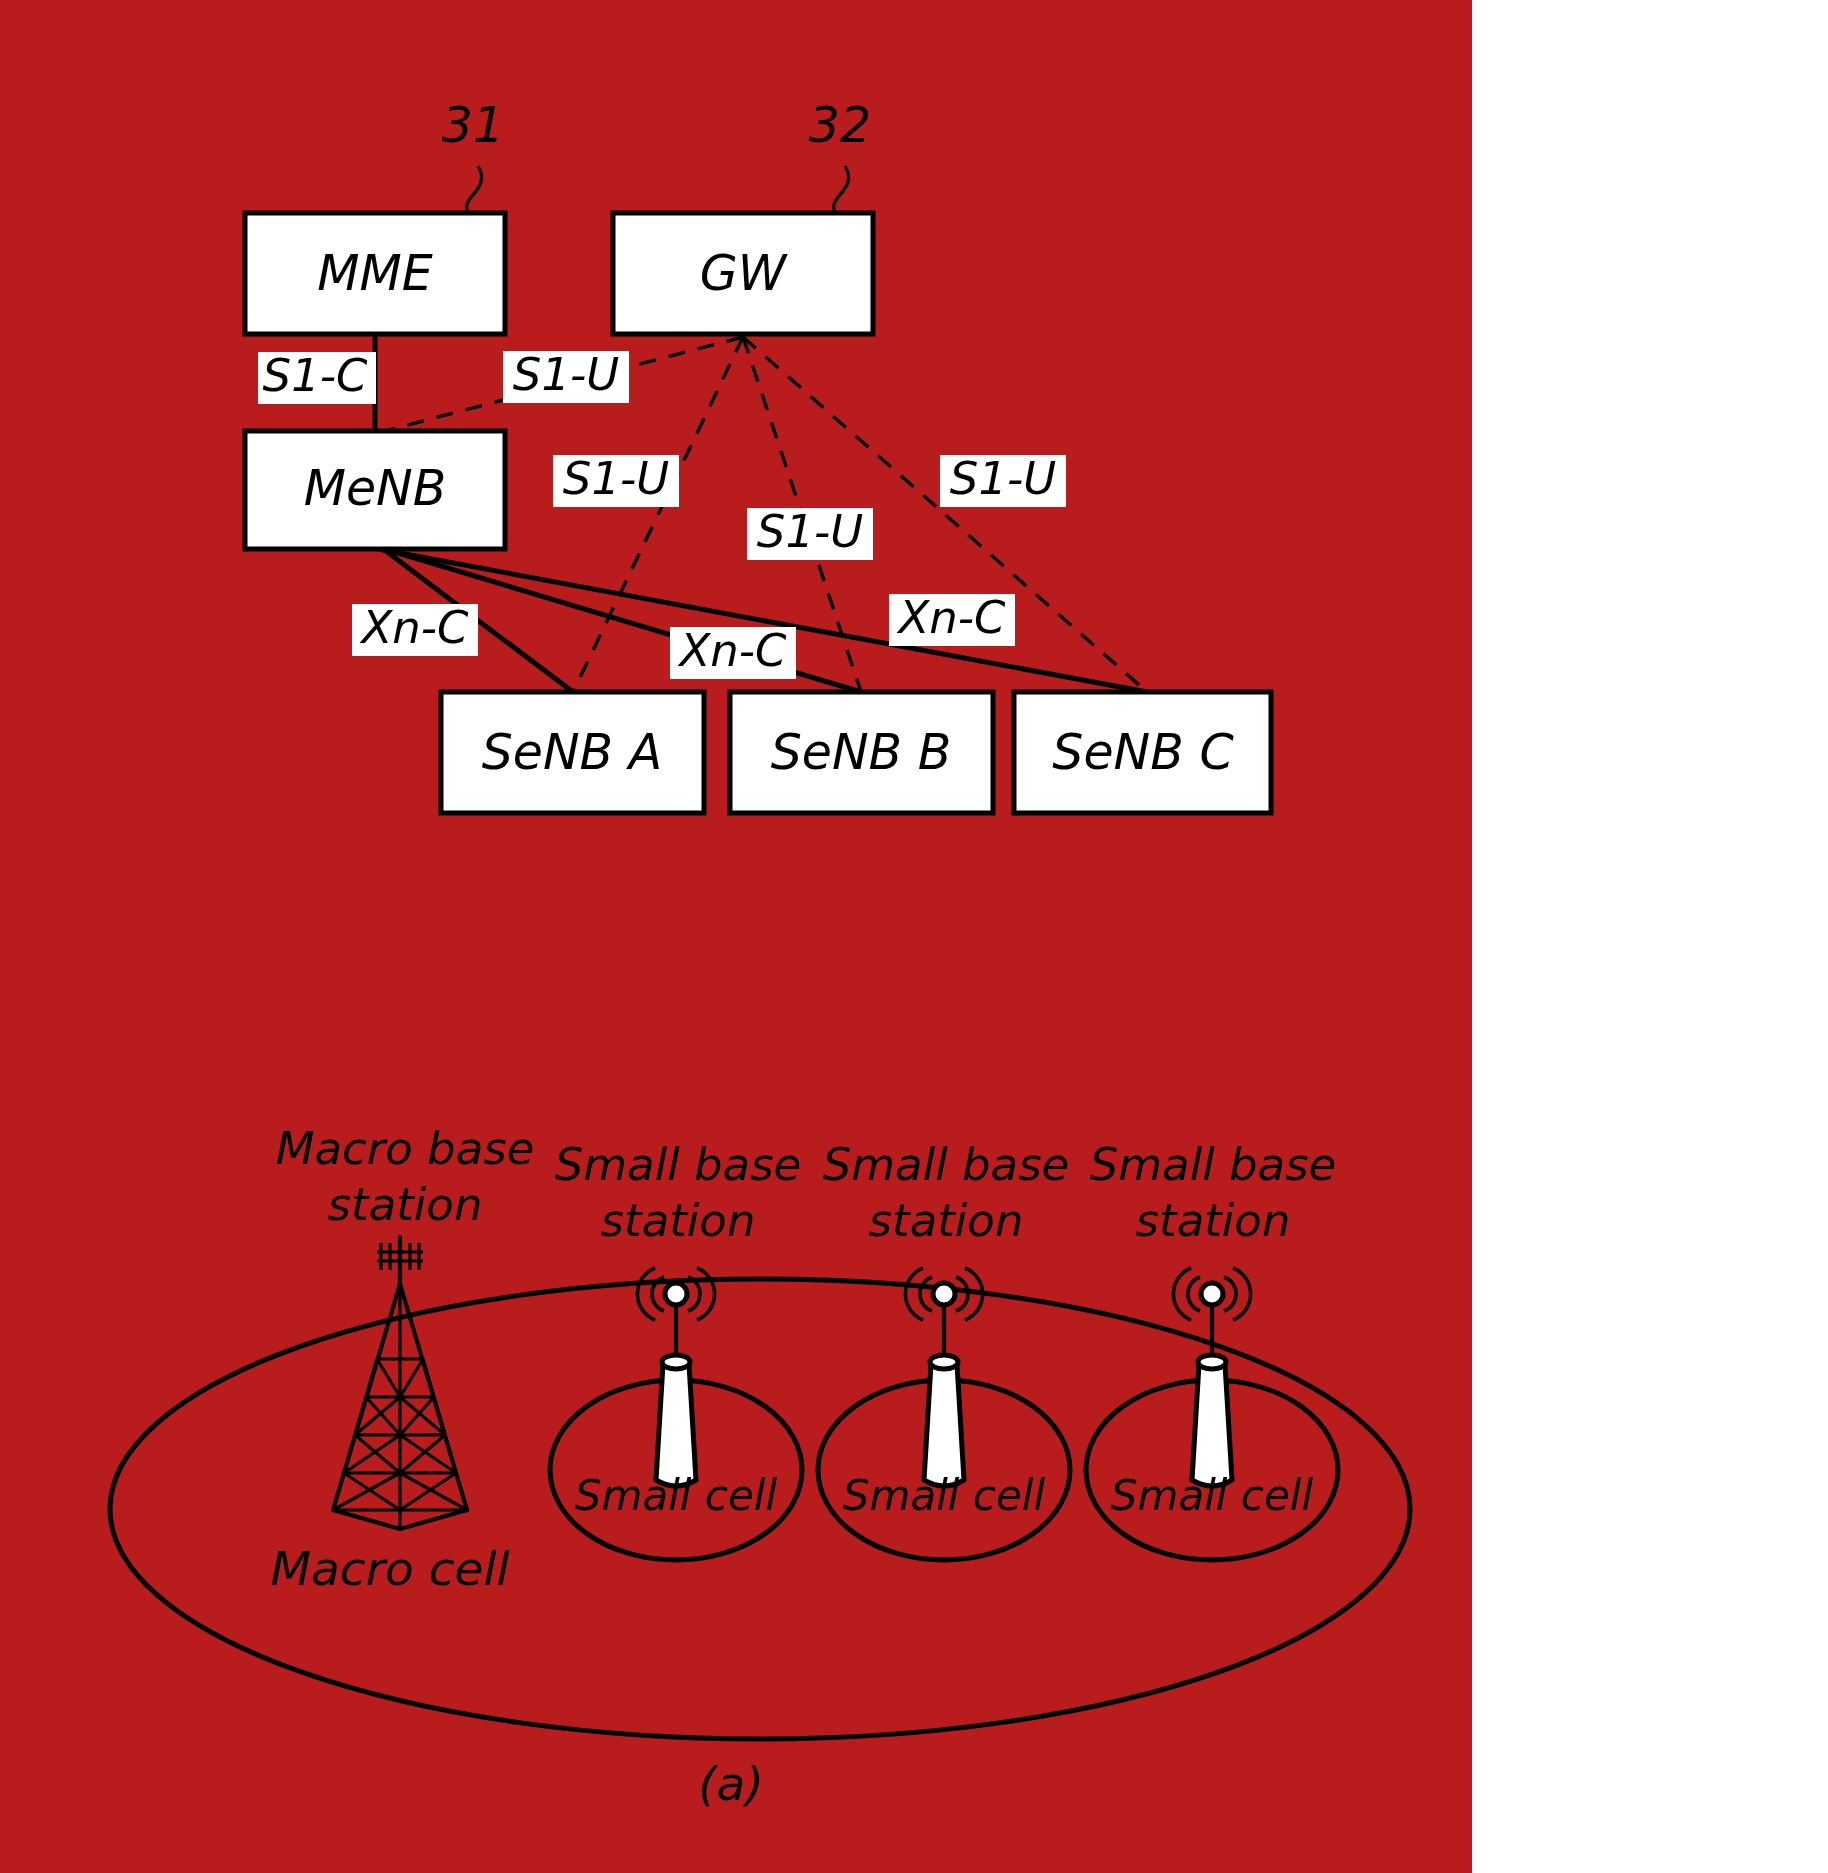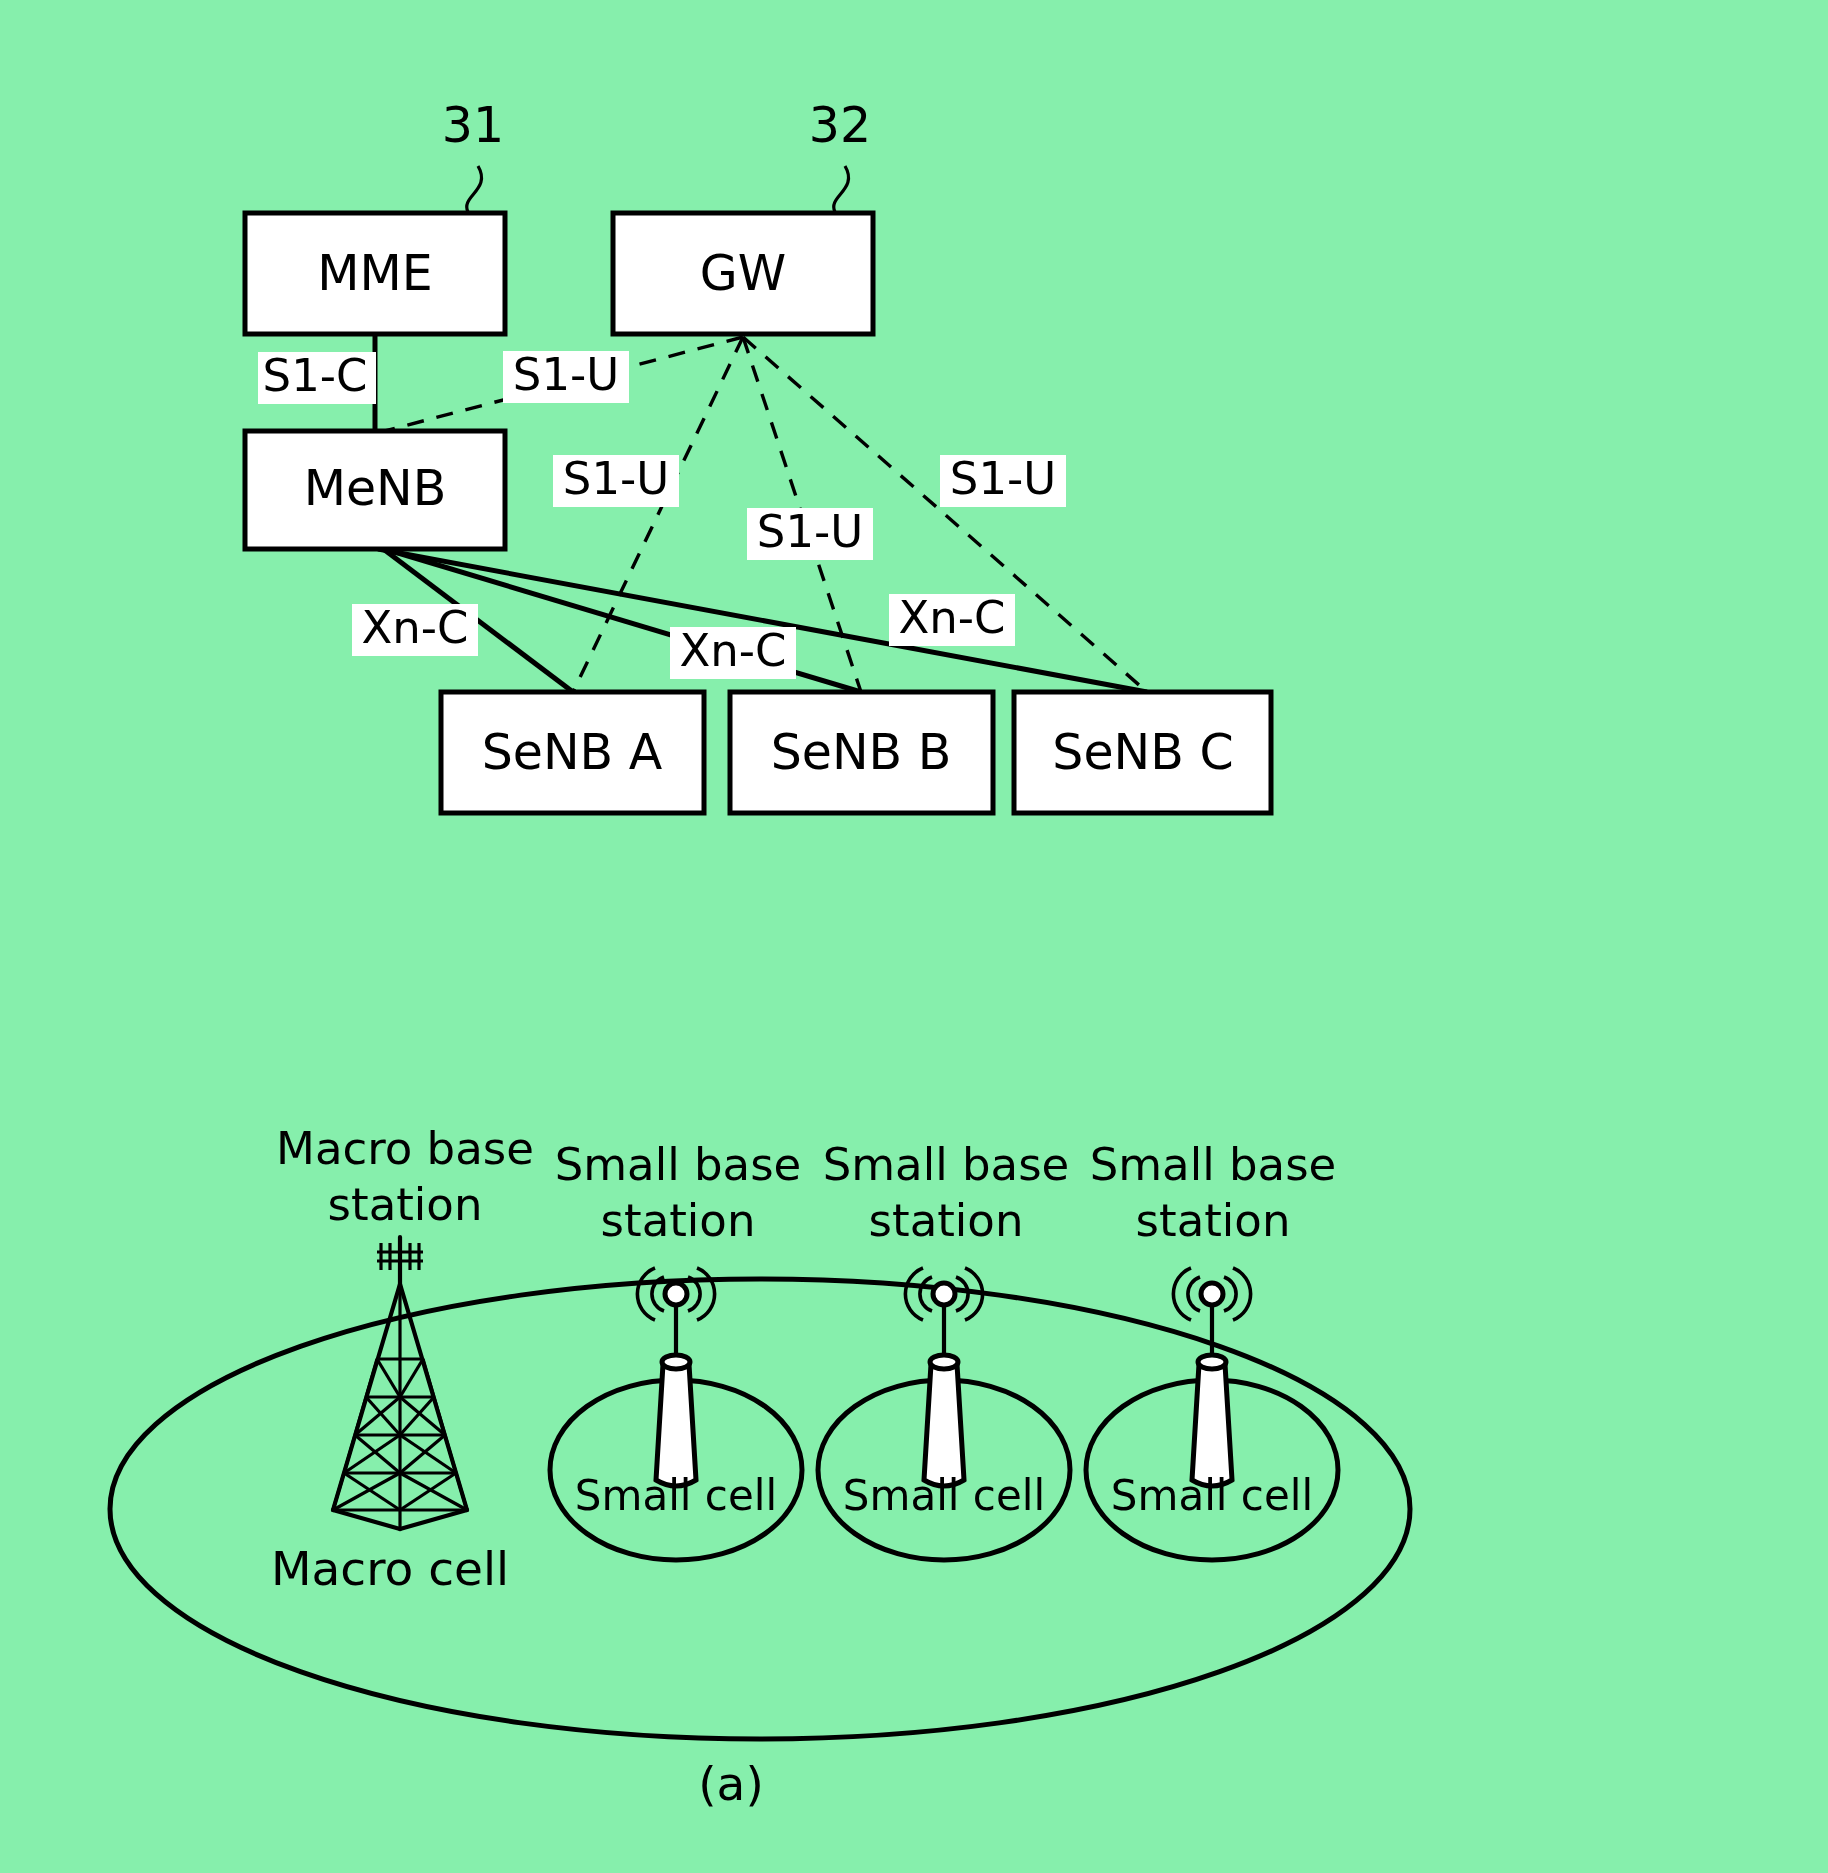--- a/index.html
+++ b/index.html
@@ -9,23 +9,24 @@
     background: #ffffff;
   }
   body {
     font-family: "DejaVu Sans", sans-serif;
     width: 1828px;
     height: 1873px;
     overflow: hidden;
   }
   #figure-root {
     position: relative;
-    width: 1828px;
+    width: 1472px;
     height: 1873px;
-    background: #86efac;
+    background: #b91c1c;
+    font-style: italic;
   }
   #figure-svg {
     position: absolute;
     top: 0;
     left: 0;
     width: 1828px;
     height: 1873px;
     display: block;
   }
   .node-box {

